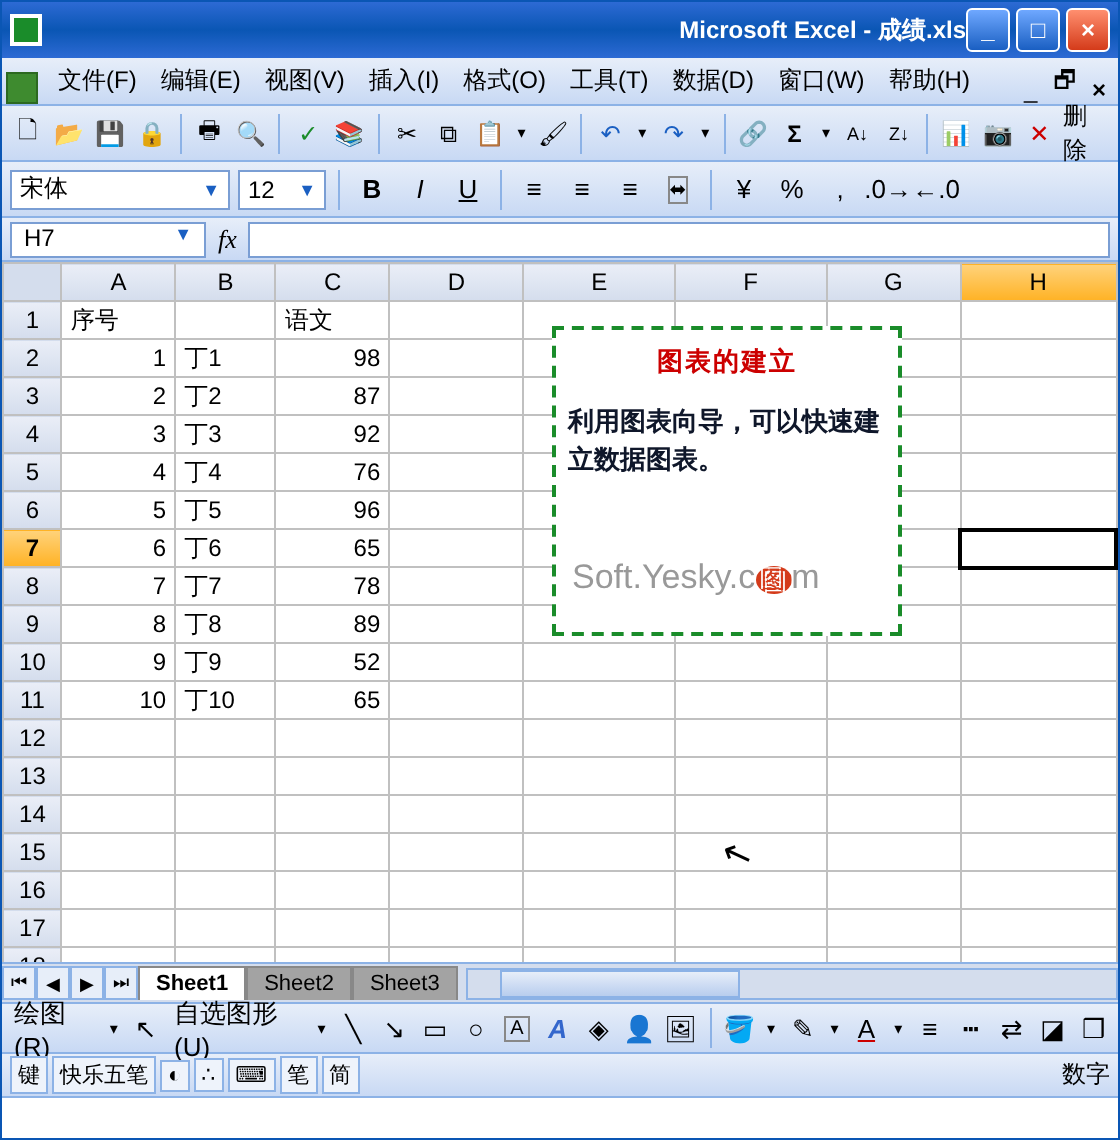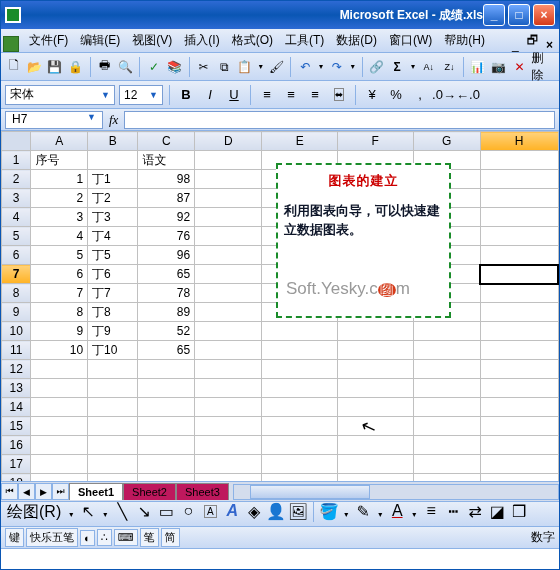--- a/index.html
+++ b/index.html
@@ -56,25 +56,25 @@
 .callout .t2{ color:#0f172a; font-weight:bold; margin-top:10px;}
 .watermark{ position:absolute; left:285px; top:148px; font-family: Arial; font-size:17px; color:#999; font-weight:normal; text-shadow:1px 1px 0 #fff,-1px -1px 0 #fff;}
 .watermark .red{color:#d43b1a; background:#d43b1a; border-radius:50%; padding:0 3px; font-size:12px;}
 
 .cursor-arrow{position:absolute; left:360px; top:285px; font-size:18px; transform:rotate(-20deg);}
 
 .htab-row { height:20px; background:#d4dded; display:flex; align-items:center; font-size:11px; border-top:1px solid #8cb2e6;}
 .htab-nav{ display:flex;}
 .htab-nav .nbtn{ width:17px; height:17px; border:1px solid #8cb2e6; background:#e7eef9; display:inline-flex; align-items:center; justify-content:center; cursor:pointer; font-size:9px;}
 .sheet-tab{padding:2px 8px; background:#fff; border:1px solid #888; border-bottom:none; cursor:pointer; font-weight:bold;}
-.sheet-tab.inactive{background:#be185d; font-weight:normal;}
+.sheet-tab.inactive{background:#a3a3a3; font-weight:normal;}
 .hscroll{flex:1; height:16px; background:#d4dded; border:1px solid #8cb2e6; margin-left:4px; position:relative;}
 .hscroll .thumb{position:absolute; left:16px; top:0; width:120px; height:14px; background:linear-gradient(to bottom,#e7eef9,#b8cdee); border:1px solid #8cb2e6;}
 
-.drawbar{ height:26px; background: linear-gradient(to bottom,#e7eef9 0%,#c8d9f4 100%); display:flex; gap:4px; padding:0 4px; font-size:16px; border-top:1px solid #8cb2e6; border-bottom:1px solid #8cb2e6;}
+.drawbar{ height:26px; background: linear-gradient(to bottom,#e7eef9 0%,#c8d9f4 100%); display:flex; align-items:center; gap:4px; padding:0 4px; font-size:13px; border-top:1px solid #8cb2e6; border-bottom:1px solid #8cb2e6;}
 .drawbar .lbl{padding:0 2px;}
 
 .imebar{ height:22px; background: linear-gradient(to bottom,#e7eef9 0%,#c8d9f4 100%); display:flex; align-items:center; gap:2px; padding:0 4px; font-size:12px; border-bottom:1px solid #8cb2e6;}
 .imebtn{ padding:1px 3px; border:1px solid #8cb2e6; background:#eef3fb; cursor:pointer; font-size:11px;}
 .imebar .spacer{flex:1;}
 
 
 .i-new::before{content:"🗋";} .i-open::before{content:"📂";} .i-save::before{content:"💾";}
 .i-perm::before{content:"🔒";} .i-print::before{content:"🖶";} .i-preview::before{content:"🔍";}
 .i-spell::before{content:"✓"; color:#1a8c2a;} .i-research::before{content:"📚";}
@@ -436,20 +436,21 @@
   <span class="sheet-tab inactive">Sheet3</span>
   <div class="hscroll">
       <div class="thumb"></div>
     </div>
 </div>
 
 <div class="drawbar">
   <span class="lbl">绘图(R)</span>
     <span class="tdrop"></span>
   <span class="tbtn">↖</span>
+  <span class="lbl">自选图形(U)</span>
     <span class="tdrop"></span>
   <span class="tbtn i-line"></span>
   <span class="tbtn i-arrow"></span>
   <span class="tbtn i-rect"></span>
   <span class="tbtn i-oval"></span>
   <span class="tbtn i-text"></span>
   <span class="tbtn i-wordart"></span>
   <span class="tbtn i-diagram"></span>
   <span class="tbtn i-clip"></span>
   <span class="tbtn i-pic"></span>

